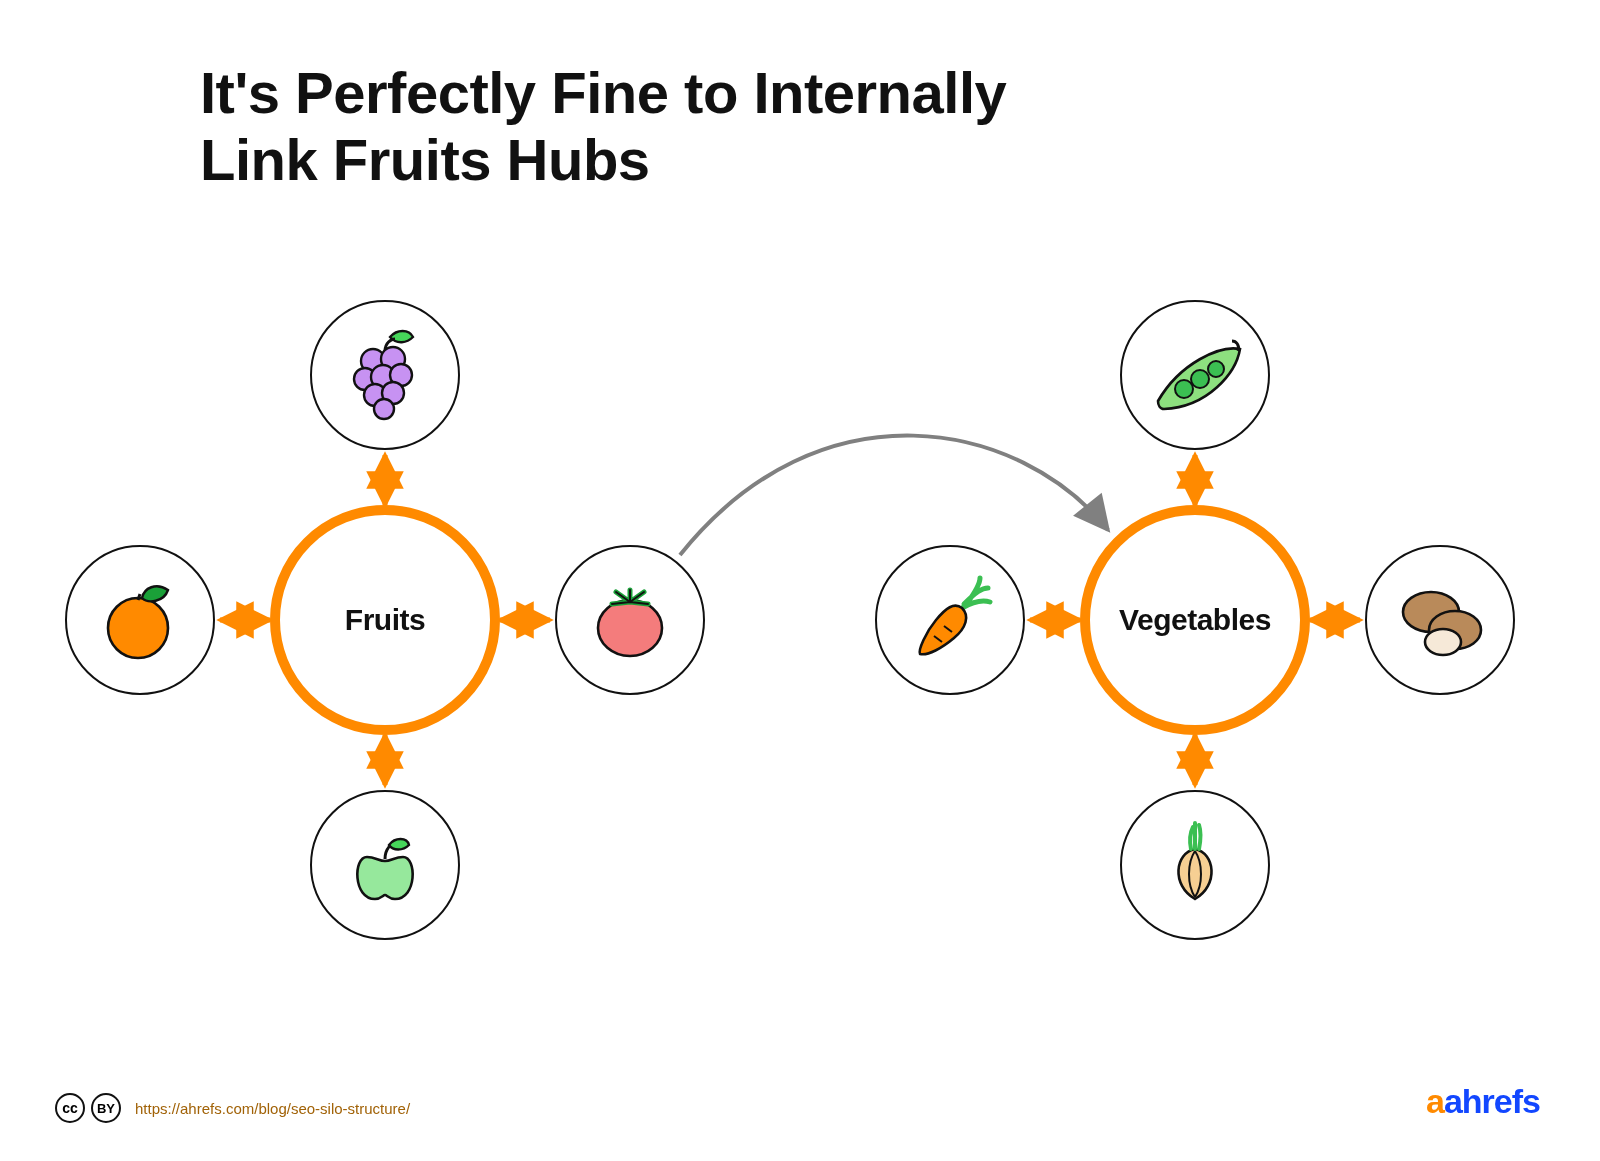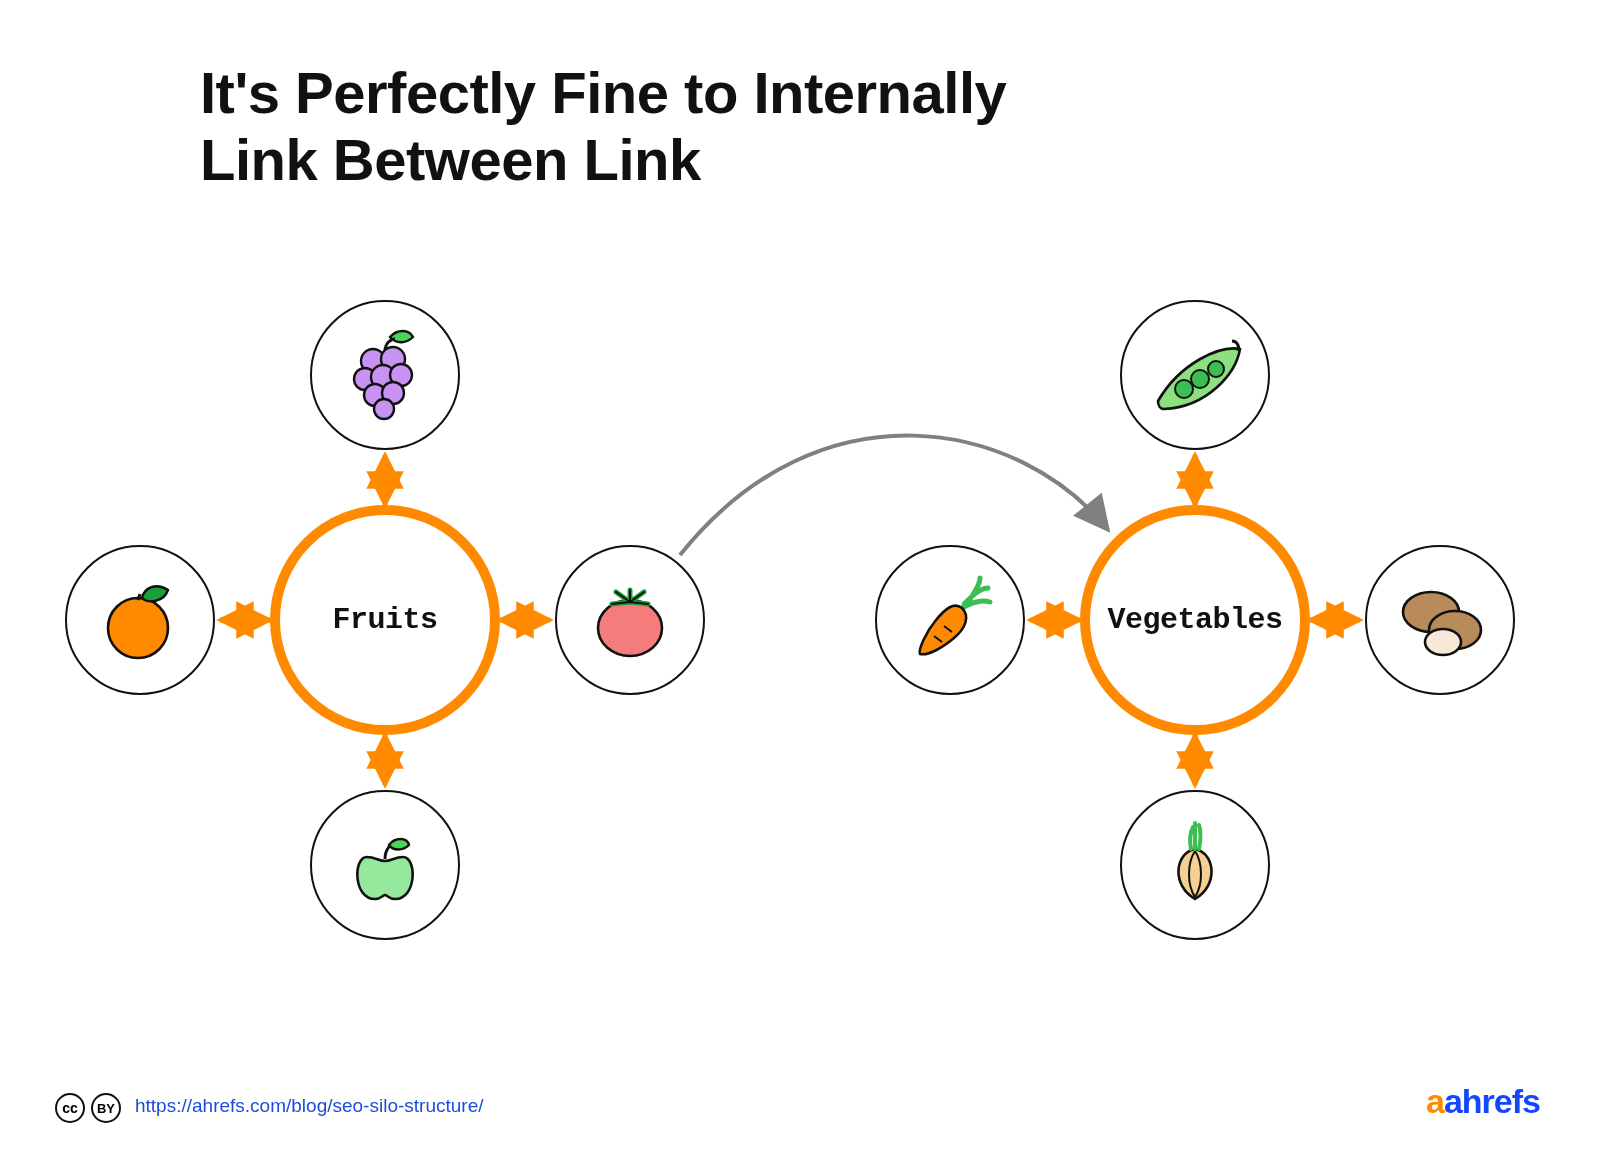--- a/index.html
+++ b/index.html
@@ -37,40 +37,39 @@
     box-sizing: border-box;
     display: flex;
     align-items: center;
     justify-content: center;
   }
   .hub-label {
     font-weight: 800;
     font-size: 30px;
     color: #111;
     letter-spacing: -0.5px;
-    font-family: Liberation Mono, monospace;
   }
   .node {
     position: absolute;
     width: 150px;
     height: 150px;
     border: 2px solid #111;
     border-radius: 50%;
     background: #fff;
     box-sizing: border-box;
     display: flex;
     align-items: center;
     justify-content: center;
   }
   .footer-url {
     position: absolute;
     left: 135px;
     bottom: 44px;
-    font-size: 19px;
-    color: #1d4ed8;
+    font-size: 15px;
+    color: #a16207;
   }
   .cc-icons {
     position: absolute;
     left: 55px;
     bottom: 38px;
     display: flex;
     gap: 6px;
     text-align: center;
   }
   .cc-badge {
@@ -100,21 +99,21 @@
     pointer-events: none;
   }
 </style>
 </head>
 <body>
 
 <div class="stage">
 
   <div class="title">
     <span>It's Perfectly Fine to Internally</span><br>
-    <span>Link Between Link</span>
+    <span>Link Fruits Hubs</span>
   </div>
 
   <svg class="overlay" viewBox="0 0 1600 1161">
     <defs>
       <marker id="arrOrangeEnd" viewBox="0 0 12 12" refX="10" refY="6" markerWidth="9" markerHeight="9" orient="auto">
         <path d="M1,1 L11,6 L1,11 Z" fill="#ff8a00"></path>
       </marker>
       <marker id="arrOrangeStart" viewBox="0 0 12 12" refX="2" refY="6" markerWidth="9" markerHeight="9" orient="auto">
         <path d="M11,1 L1,6 L11,11 Z" fill="#ff8a00"></path>
       </marker>

